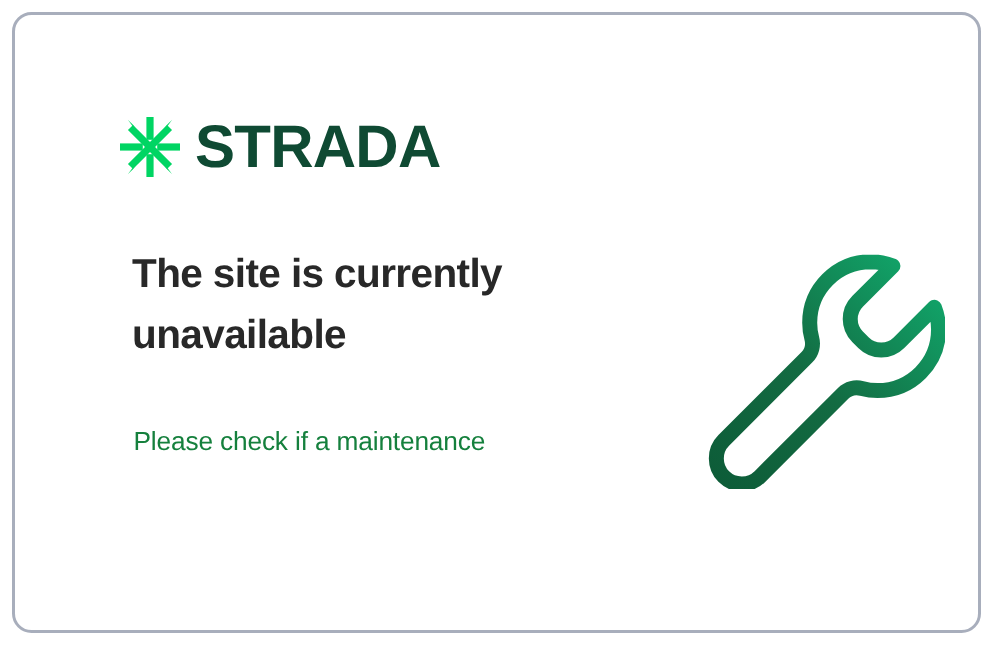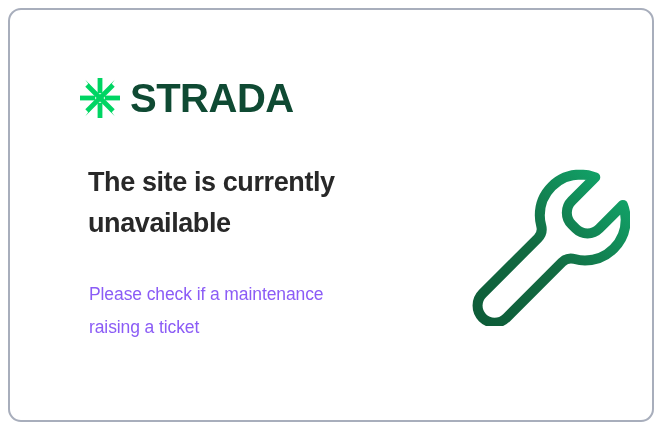--- a/index.html
+++ b/index.html
@@ -79,21 +79,21 @@
   .body-copy {
     position: absolute;
     left: 79px;
     top: 268px;
     width: 320px;
     margin: 0;
     font-size: 17.5px;
     line-height: 33px;
     font-weight: 400;
     letter-spacing: -0.1px;
-    color: #8b5cf6;
+    color: #15803d;
   }
   .body-copy span { display: block; }
 
   
   .wrench {
     position: absolute;
     left: 452px;
     top: 148px;
     width: 168px;
     height: 168px;
@@ -130,21 +130,20 @@
           </g>
         </svg>
       </span>
       <span class="logo-word">STRADA</span>
     </div>
 
     <h1 class="headline">The site is currently unavailable</h1>
 
     <p class="body-copy">
       <span>Please check if a maintenance</span>
-      <span>raising a ticket</span>
     </p>
 
     <div class="wrench">
       <svg viewBox="0 0 168 168" xmlns="http://www.w3.org/2000/svg" aria-hidden="true">
         <defs>
           <linearGradient id="wrenchGrad" x1="0" y1="1" x2="1" y2="0">
             <stop offset="0%" stop-color="#0d5c38"></stop>
             <stop offset="45%" stop-color="#136b42"></stop>
             <stop offset="100%" stop-color="#11ab6e"></stop>
           </linearGradient>

